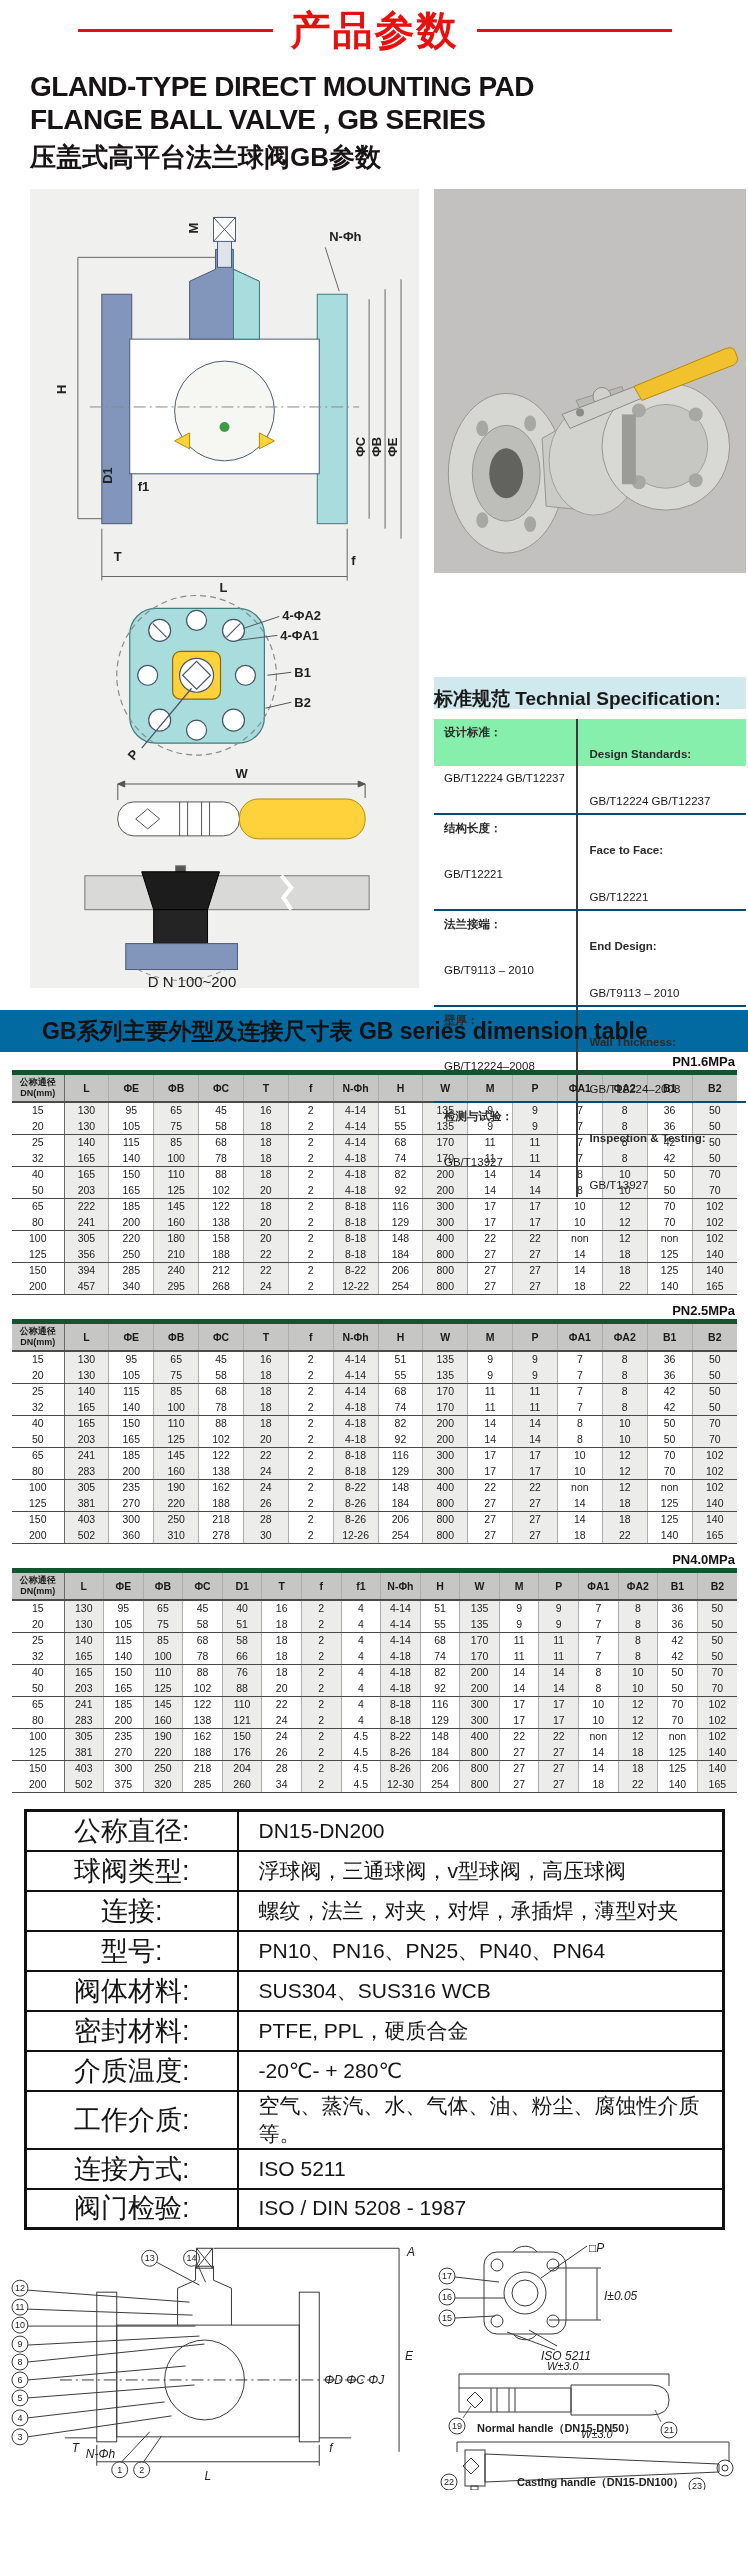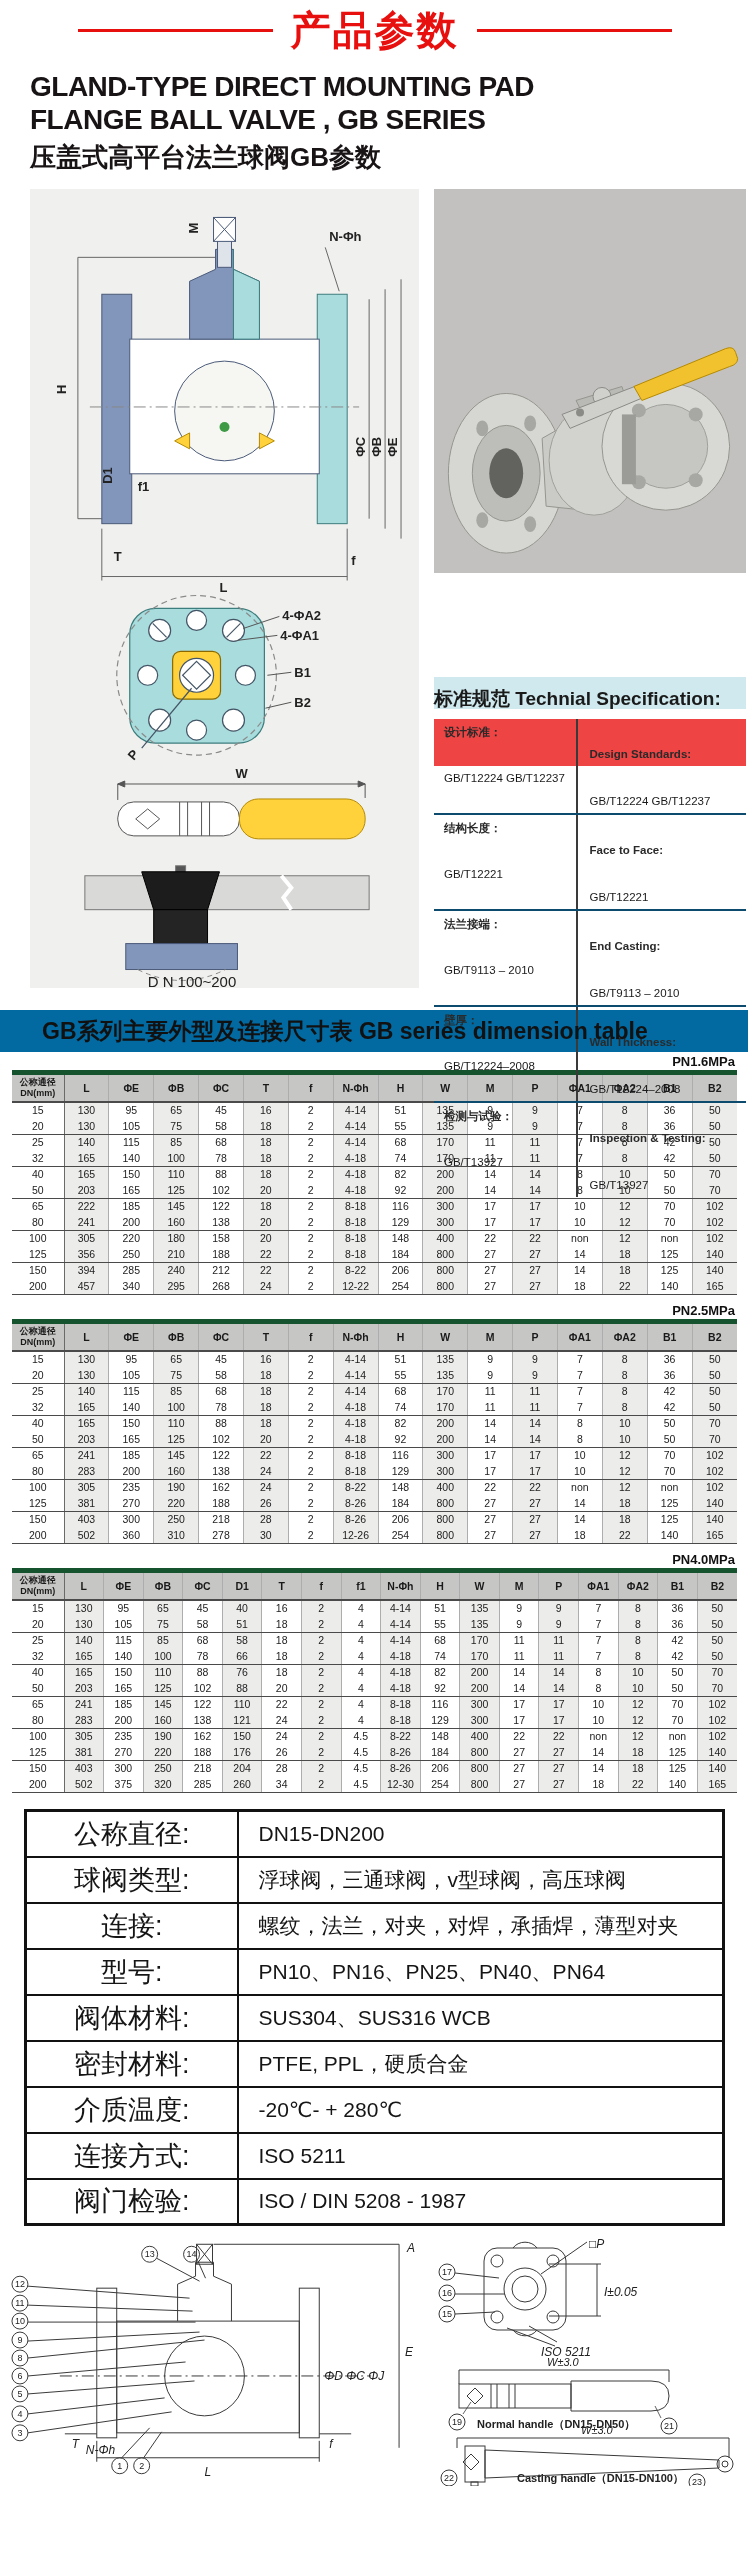--- a/index.html
+++ b/index.html
@@ -21,40 +21,40 @@
   .drawing-panel { width:389px; height:799px; background:#f0f0ee; flex:0 0 389px; }
   .right-col { width:312px; margin-left:15px; flex:0 0 312px; display:flex; flex-direction:column; }
   .photo-panel { width:312px; height:384px; background:#c2c1bf; }
   .spec-block { margin-top:104px; }
   .spec-title { background:#cfe9ee; height:32px; line-height:44px; font-size:19px; font-weight:700; padding-left:0; color:#1a1a1a; white-space:nowrap; }
   .spec-grid { margin-top:10px; font-size:11.5px; }
   .spec-row { display:flex; }
   .spec-row .l { width:46%; padding:6px 0 6px 10px; border-right:2px solid #3a3a3a; }
   .spec-row .r { width:54%; padding:6px 0 6px 12px;margin-top:23px; }
   .spec-row.label-row { font-weight:bold; color:#2a2a2a; }
-  .spec-row.gray { background:#ef4444; }
+  .spec-row.gray { background:#86efac; }
   .spec-row.grp-sep { border-top:2px solid #0c4a6e; }
 
   
   .dim-section { margin-top:22px; }
   .dim-title-band { background:#0369a1; height:42px; line-height:42px; font-size:23px; font-weight:700; padding-left:42px; color:#111; }
   .pn-label { text-align:right; padding:2px 14px 1px 0; font-size:13px; font-weight:600; color:#111; }
   .dim-table { border-collapse:collapse; width:725px; margin:0 12px 6px 12px; table-layout:fixed; }
   .dim-table th { background:#c6c6c5; font-size:10.5px; font-weight:bold; padding:2px 0; border-bottom:2px solid #4a4a4a; border-top:5px solid #14532d; white-space:pre-line; line-height:11px; height:28px; }
   .dim-table th:first-child { font-size:9px; width:52px; }
   .dim-table td { font-size:10.5px; text-align:center; padding:1px 0; line-height:13.5px; color:#222; }
   .dim-table th + th, .dim-table td + td { border-left:1px solid #adadad; }
   .dim-table td:nth-child(2), .dim-table th:nth-child(2) { border-left:1.5px solid #6a6a6a; }
   .dim-table td:nth-child(2n) { background:#ececeb; }
   .dim-table tbody tr:nth-child(2n) td { border-bottom:1.5px solid #4a4a4a; }
 
   
   .param-section { margin:16px 24px 0 24px; }
   .param-table { border-collapse:collapse; width:701px; border:3px solid #111; }
-  .param-table td { border-top:2px solid #111; height:46px; }
+  .param-table td { border-top:2px solid #111; height:40px; }
   .param-table tr:first-child td { border-top:none; }
   .param-table td:first-child { width:212px; border-right:2px solid #111; text-align:center; font-size:27px; color:#151515; font-weight:500; }
   .param-table td:last-child { padding-left:20px; font-size:21px; color:#151515; }
 
   
   .bottom-row { display:flex; margin-top:10px; height:250px; }
   .bd-left { flex:0 0 429px; }
   .bd-right { flex:0 0 320px; }
   svg text { fill:#222; }
   .lineart { stroke:#3a3a3a; fill:none; stroke-width:1; }
@@ -230,21 +230,21 @@
           <div class="spec-row label-row grp-sep">
             <span class="l">结构长度：</span>
             <span class="r">Face to Face:</span>
           </div>
           <div class="spec-row">
             <span class="l">GB/T12221</span>
             <span class="r">GB/T12221</span>
           </div>
           <div class="spec-row label-row grp-sep">
             <span class="l">法兰接端：</span>
-            <span class="r">End Casting:</span>
+            <span class="r">End Design:</span>
           </div>
           <div class="spec-row">
             <span class="l">GB/T9113 – 2010</span>
             <span class="r">GB/T9113 – 2010</span>
           </div>
           <div class="spec-row label-row grp-sep">
             <span class="l">壁厚：</span>
             <span class="r">Wall Thickness:</span>
           </div>
           <div class="spec-row">
@@ -1046,20 +1046,24 @@
             <td>阀体材料:</td>
             <td>SUS304、SUS316 WCB</td>
           </tr>
           <tr>
             <td>密封材料:</td>
             <td>PTFE, PPL，硬质合金</td>
           </tr>
           <tr>
             <td>介质温度:</td>
             <td>-20℃- + 280℃</td>
+          </tr>
+          <tr>
+            <td>工作介质:</td>
+            <td>空气、蒸汽、水、气体、油、粉尘、腐蚀性介质等。</td>
           </tr>
           <tr>
             <td>连接方式:</td>
             <td>ISO 5211</td>
           </tr>
           <tr>
             <td>阀门检验:</td>
             <td>ISO / DIN 5208 - 1987</td>
           </tr>
         </tbody>

